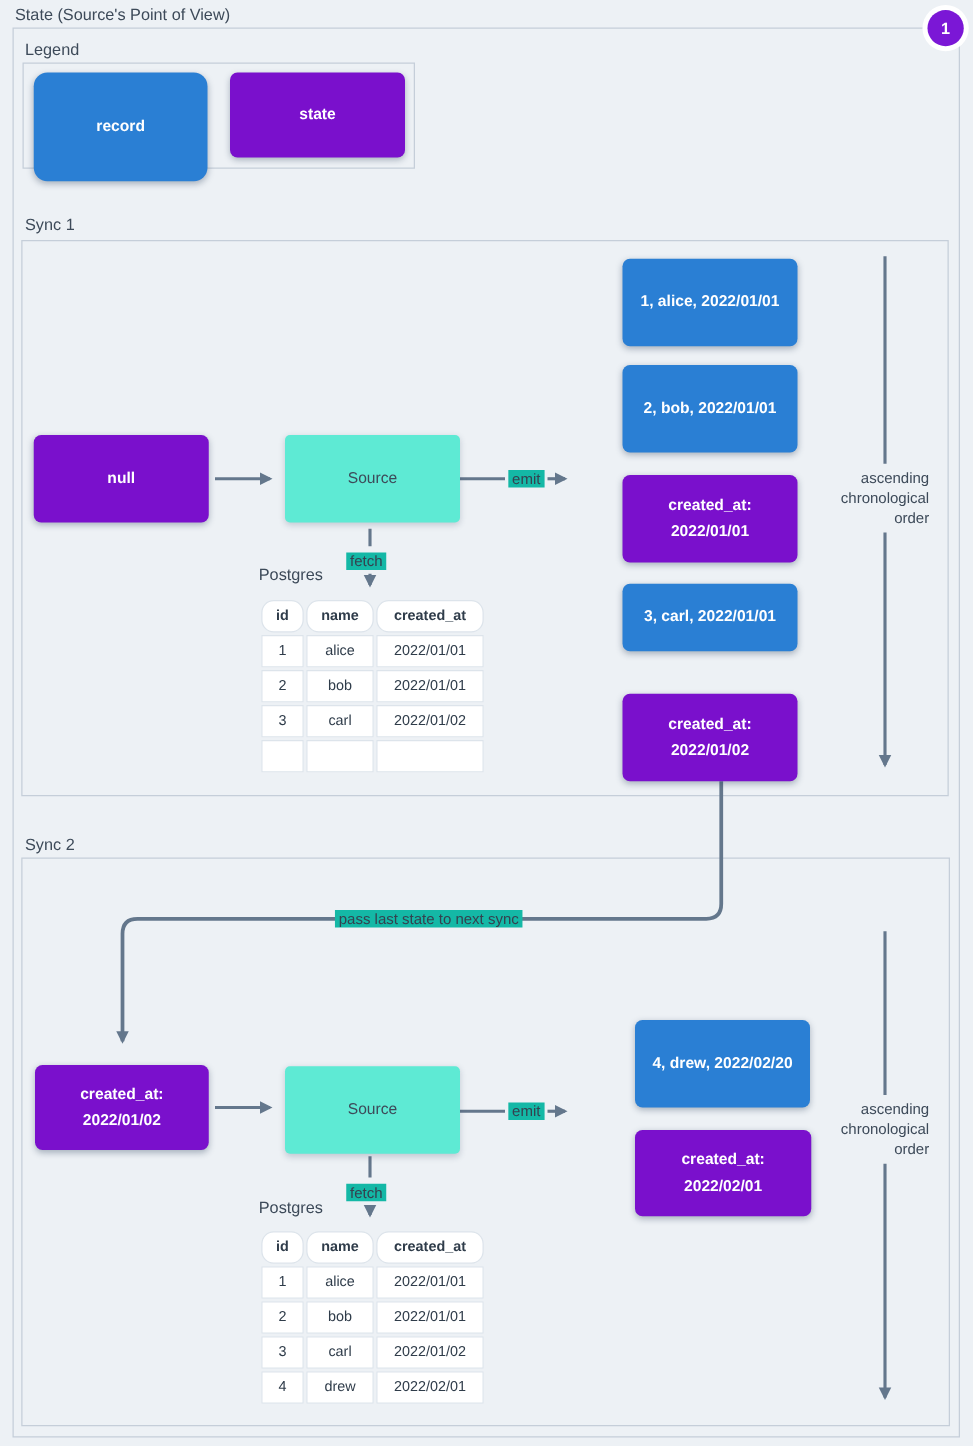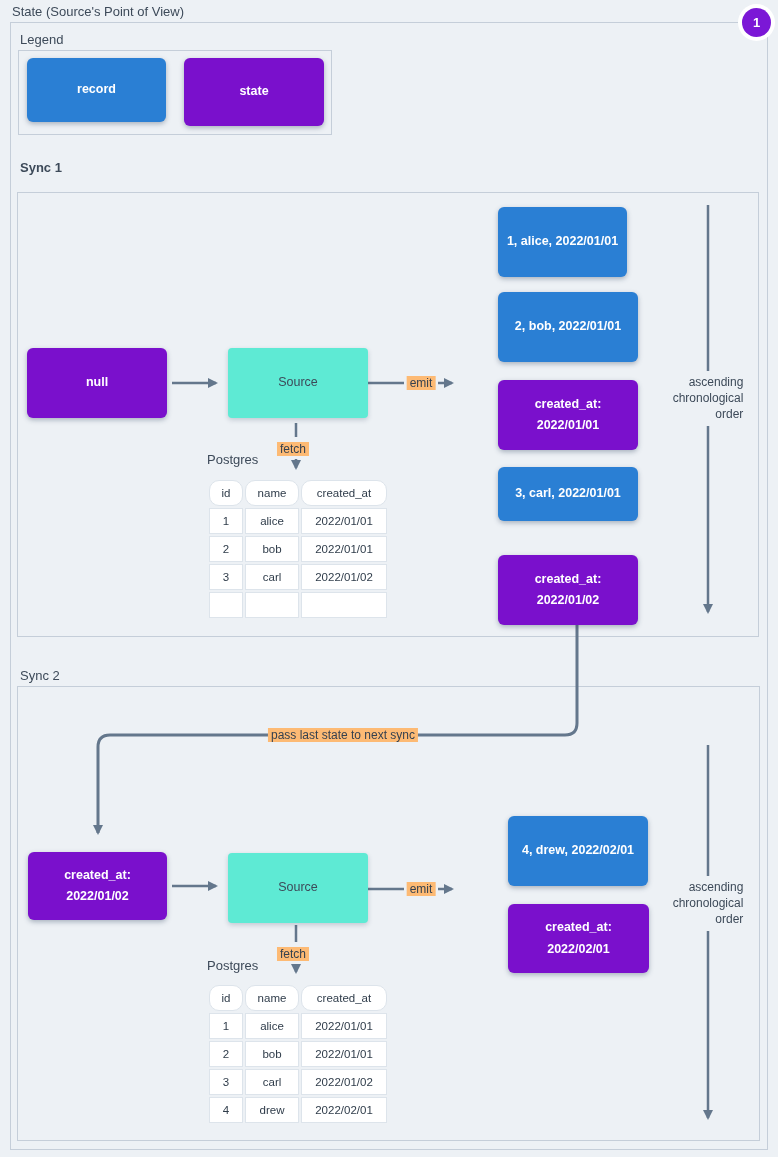--- a/index.html
+++ b/index.html
@@ -17,55 +17,55 @@
     color:#fff; font-weight:bold; font-size:12.5px; text-align:center;
     border-radius:6px; box-shadow:0 2px 5px rgba(40,60,90,.35);
     white-space:pre-line; line-height:1.7; box-sizing:border-box;
   }
   .node.record { background:#2a7fd4; }
   .node.state  { background:#7a10cc; }
   .node.plain  { background:#5eead4; color:#3d4a59; font-weight:normal;
                  border-radius:4px; box-shadow:0 2px 5px rgba(40,60,90,.22); }
   .linelabel {
     position:absolute; font-size:12px; color:#35414f;
-    background:#fdba74; padding:0 3px; white-space:nowrap;
+    background:#14b8a6; padding:0 3px; white-space:nowrap;
     transform:translateX(-50%);
   }
   .order-label {
     position:absolute; font-size:12px; color:#3d4a59; text-align:right;
     white-space:pre-line; line-height:1.32; transform:translateX(-50%);
   }
   table.db { position:absolute; border-collapse:separate; border-spacing:2px;
              font-size:11.5px; color:#2f3c4a; }
   table.db th, table.db td {
     background:#fff; border:1px solid #dde4eb; text-align:center;
     height:24px; padding:0 2px; box-sizing:content-box;
   }
-  table.db th { font-weight:normal;border-radius:10px; }
+  table.db th { font-weight:bold;border-radius:10px; }
   .col-id { width:28px; } .col-name { width:48px; } .col-created { width:80px; }
   .badge {
     position:absolute; left:742px; top:8px; width:29px; height:29px;
     border-radius:50%; background:#7b17d6; color:#fff; font-weight:bold;
     font-size:13px; display:flex; align-items:center; justify-content:center;
     box-shadow:0 0 0 4px #ffffff; z-index:5;
   }
   svg.wires { position:absolute; left:0; top:0; pointer-events:none; }
 </style>
 </head>
 <body>
 
 <div class="canvas">
 
   <div class="plabel" style="left:12px; top:4px;">State (Source's Point of View)</div>
   <div class="panel" style="left:10px; top:22px; width:758px; height:1128px;"></div>
 
   <div class="plabel" style="left:20px; top:32px;">Legend</div>
   <div class="panel" style="left:18px; top:50px; width:314px; height:85px;"></div>
 
-  <div class="plabel" style="left:20px; top:160px;font-weight:bold;">Sync 1</div>
+  <div class="plabel" style="left:20px; top:172px;">Sync 1</div>
   <div class="panel" style="left:17px; top:192px; width:742px; height:445px;"></div>
 
   <div class="plabel" style="left:20px; top:668px;">Sync 2</div>
   <div class="panel" style="left:17px; top:686px; width:743px; height:455px;"></div>
 
   <svg class="wires" width="778" height="1157" viewBox="0 0 778 1157">
     <defs>
       <marker id="ah" markerUnits="userSpaceOnUse" markerWidth="14" markerHeight="14" refX="10" refY="7" orient="auto">
         <path d="M2,2 L12,7 L2,12 z" fill="#64778c"></path>
       </marker>
@@ -86,21 +86,21 @@
       <path d="M296 925 V942"></path>
       <path d="M296 964 V972" marker-end="url(#ah)"></path>
       <path d="M708 745 V876"></path>
       <path d="M708 931 V1118" marker-end="url(#ah)"></path>
     </g>
     <path d="M577 625 V723 Q577 735 565 735 H110 Q98 735 98 747 V833" stroke="#64778c" stroke-width="3" fill="none" marker-end="url(#ah)"></path>
   </svg>
 
   <div class="badge">1</div>
 
-  <div class="node record" style="left:27px; top:58px; width:139px; height:64px;">record</div>
+  <div class="node record" style="left:27px; top:58px; width:139px; height:87px;border-radius:11px;">record</div>
   <div class="node state" style="left:184px; top:58px; width:140px; height:68px;">state</div>
 
   <div class="node state" style="left:27px; top:348px; width:140px; height:70px;">null</div>
   <div class="node plain" style="left:228px; top:348px; width:140px; height:70px;">Source</div>
 
   <div class="linelabel" style="left:421px; top:376px;">emit</div>
   <div class="linelabel" style="left:293px; top:442px;">fetch</div>
   <div class="plabel" style="left:207px; top:452px;">Postgres</div>
 
   <table class="db" style="left:207px; top:478px;">
@@ -126,21 +126,21 @@
       <td>2022/01/02</td>
     </tr>
     <tr>
       <td></td>
       <td></td>
       <td></td>
     </tr>
   </tbody>
     </table>
 
-  <div class="node record" style="left:498px; top:207px; width:129px; height:70px;">1, alice, 2022/01/01</div>
+  <div class="node record" style="left:498px; top:207px; width:140px; height:70px;">1, alice, 2022/01/01</div>
   <div class="node record" style="left:498px; top:292px; width:140px; height:70px;">2, bob, 2022/01/01</div>
   <div class="node state" style="left:498px; top:380px; width:140px; height:70px;">created_at:
 2022/01/01</div>
   <div class="node record" style="left:498px; top:467px; width:140px; height:54px;">3, carl, 2022/01/01</div>
   <div class="node state" style="left:498px; top:555px; width:140px; height:70px;">created_at:
 2022/01/02</div>
 
   <div class="order-label" style="left:708px; top:375px;">ascending
 chronological
 order</div>
@@ -178,21 +178,21 @@
       <td>2022/01/02</td>
     </tr>
     <tr>
       <td>4</td>
       <td>drew</td>
       <td>2022/02/01</td>
     </tr>
   </tbody>
     </table>
 
-  <div class="node record" style="left:508px; top:816px; width:140px; height:70px;">4, drew, 2022/02/01</div>
+  <div class="node record" style="left:508px; top:816px; width:140px; height:70px;">4, drew, 2022/02/20</div>
   <div class="node state" style="left:508px; top:904px; width:141px; height:69px;">created_at:
 2022/02/01</div>
 
   <div class="order-label" style="left:708px; top:880px;">ascending
 chronological
 order</div>
 
 </div>
 
 </body></html>

